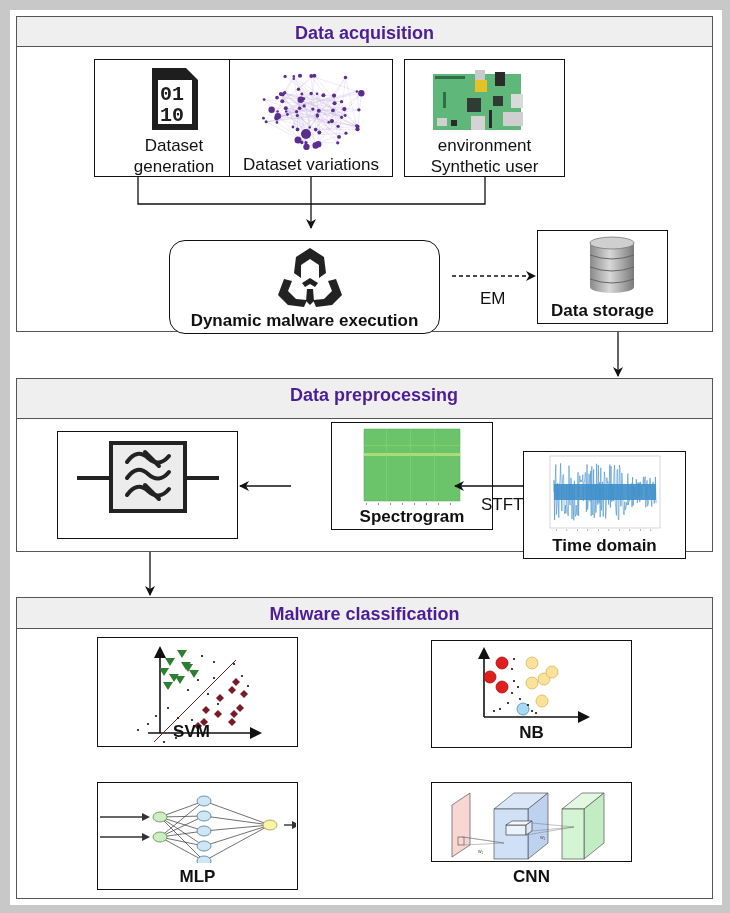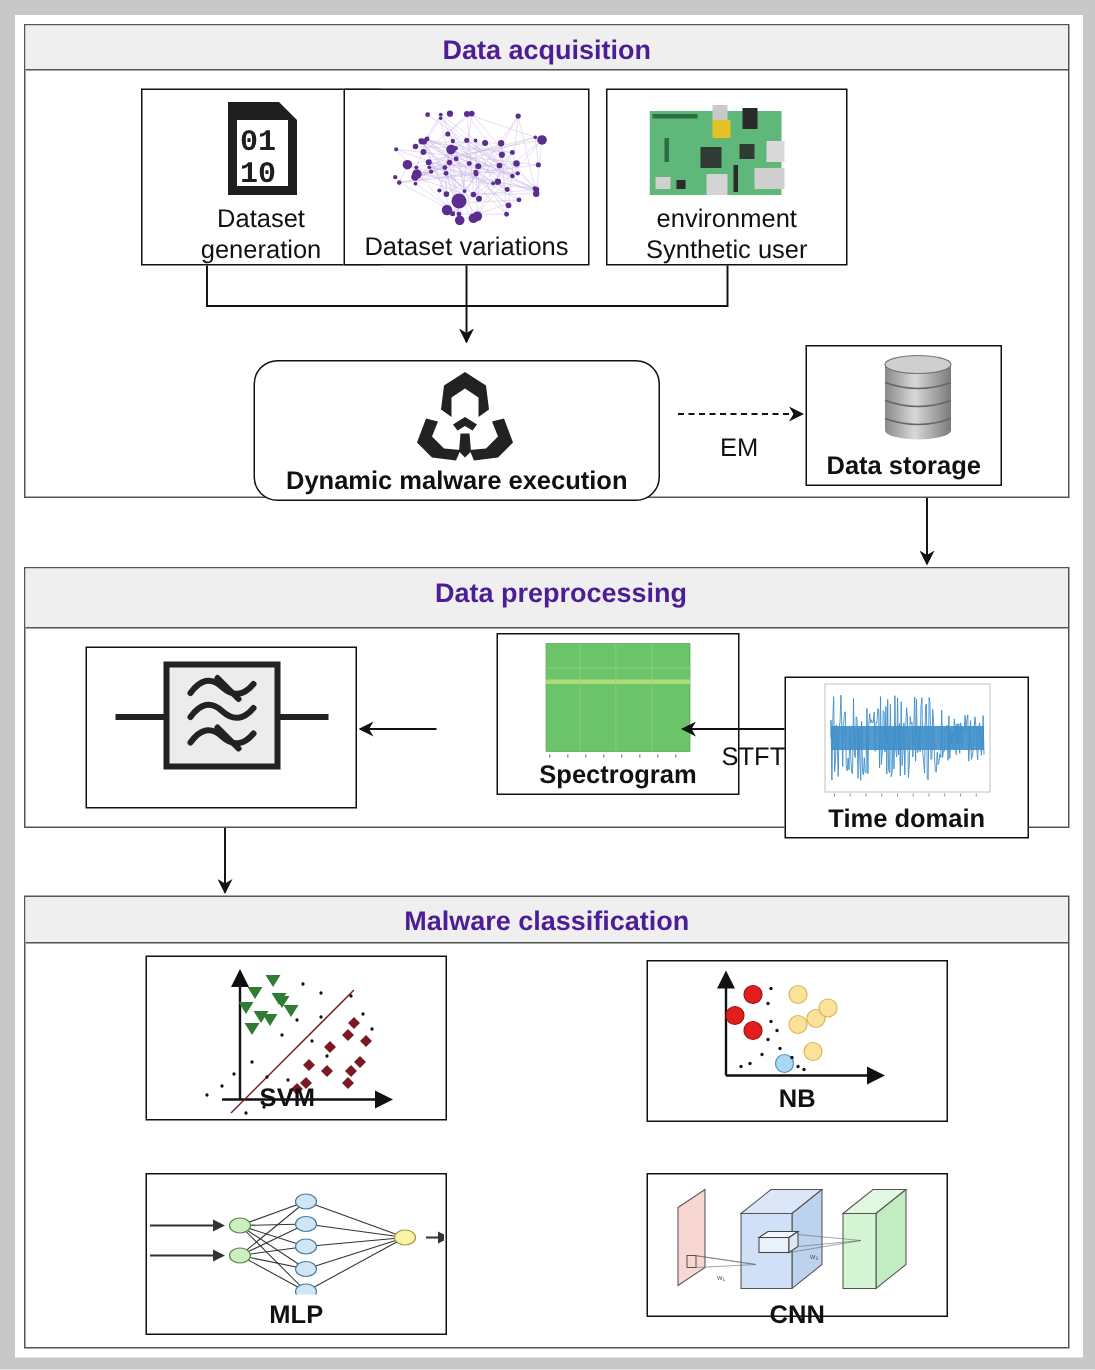--- a/index.html
+++ b/index.html
@@ -466,21 +466,21 @@
         <ellipse cx="106" cy="18" rx="7" ry="5" fill="#cfe6f5" stroke="#4a7aa0" stroke-width="0.8"></ellipse>
         <ellipse cx="106" cy="33" rx="7" ry="5" fill="#cfe6f5" stroke="#4a7aa0" stroke-width="0.8"></ellipse>
         <ellipse cx="106" cy="48" rx="7" ry="5" fill="#cfe6f5" stroke="#4a7aa0" stroke-width="0.8"></ellipse>
         <ellipse cx="106" cy="63" rx="7" ry="5" fill="#cfe6f5" stroke="#4a7aa0" stroke-width="0.8"></ellipse>
         <ellipse cx="106" cy="78" rx="7" ry="5" fill="#cfe6f5" stroke="#4a7aa0" stroke-width="0.8"></ellipse>
         <ellipse cx="172" cy="42" rx="7" ry="5" fill="#fbf3a8" stroke="#a09a40" stroke-width="0.8"></ellipse>
       </svg>
     <div class="box-label lbl-bold" style="top:84px;">MLP</div>
   </div>
 
-  <div class="box" style="left:421px; top:772px; width:201px; height:96px;">
+  <div class="box" style="left:421px; top:772px; width:201px; height:80px;">
     <svg class="abs" style="left:0; top:0;" width="198" height="82" viewBox="0 0 198 82">
       <polygon points="20,22 38,10 38,62 20,74" fill="#f8d7d3" stroke="#555" stroke-width="0.7"></polygon>
       <polygon points="62,26 82,10 116,10 96,26" fill="#dbe7f8" stroke="#555" stroke-width="0.7"></polygon>
       <polygon points="96,26 116,10 116,60 96,76" fill="#bcd2ef" stroke="#555" stroke-width="0.7"></polygon>
       <rect x="62" y="26" width="34" height="50" fill="#cfe0f7" stroke="#555" stroke-width="0.7"></rect>
       <polygon points="130,26 150,10 172,10 152,26" fill="#e2f8e2" stroke="#555" stroke-width="0.7"></polygon>
       <polygon points="152,26 172,10 172,60 152,76" fill="#c2ecc2" stroke="#555" stroke-width="0.7"></polygon>
       <rect x="130" y="26" width="22" height="50" fill="#d3f5d3" stroke="#555" stroke-width="0.7"></rect>
       <rect x="74" y="42" width="20" height="10" fill="#eaf2fc" stroke="#444" stroke-width="0.7"></rect>
       <polygon points="74,42 80,38 100,38 94,42" fill="#f4f8fe" stroke="#444" stroke-width="0.7"></polygon>

